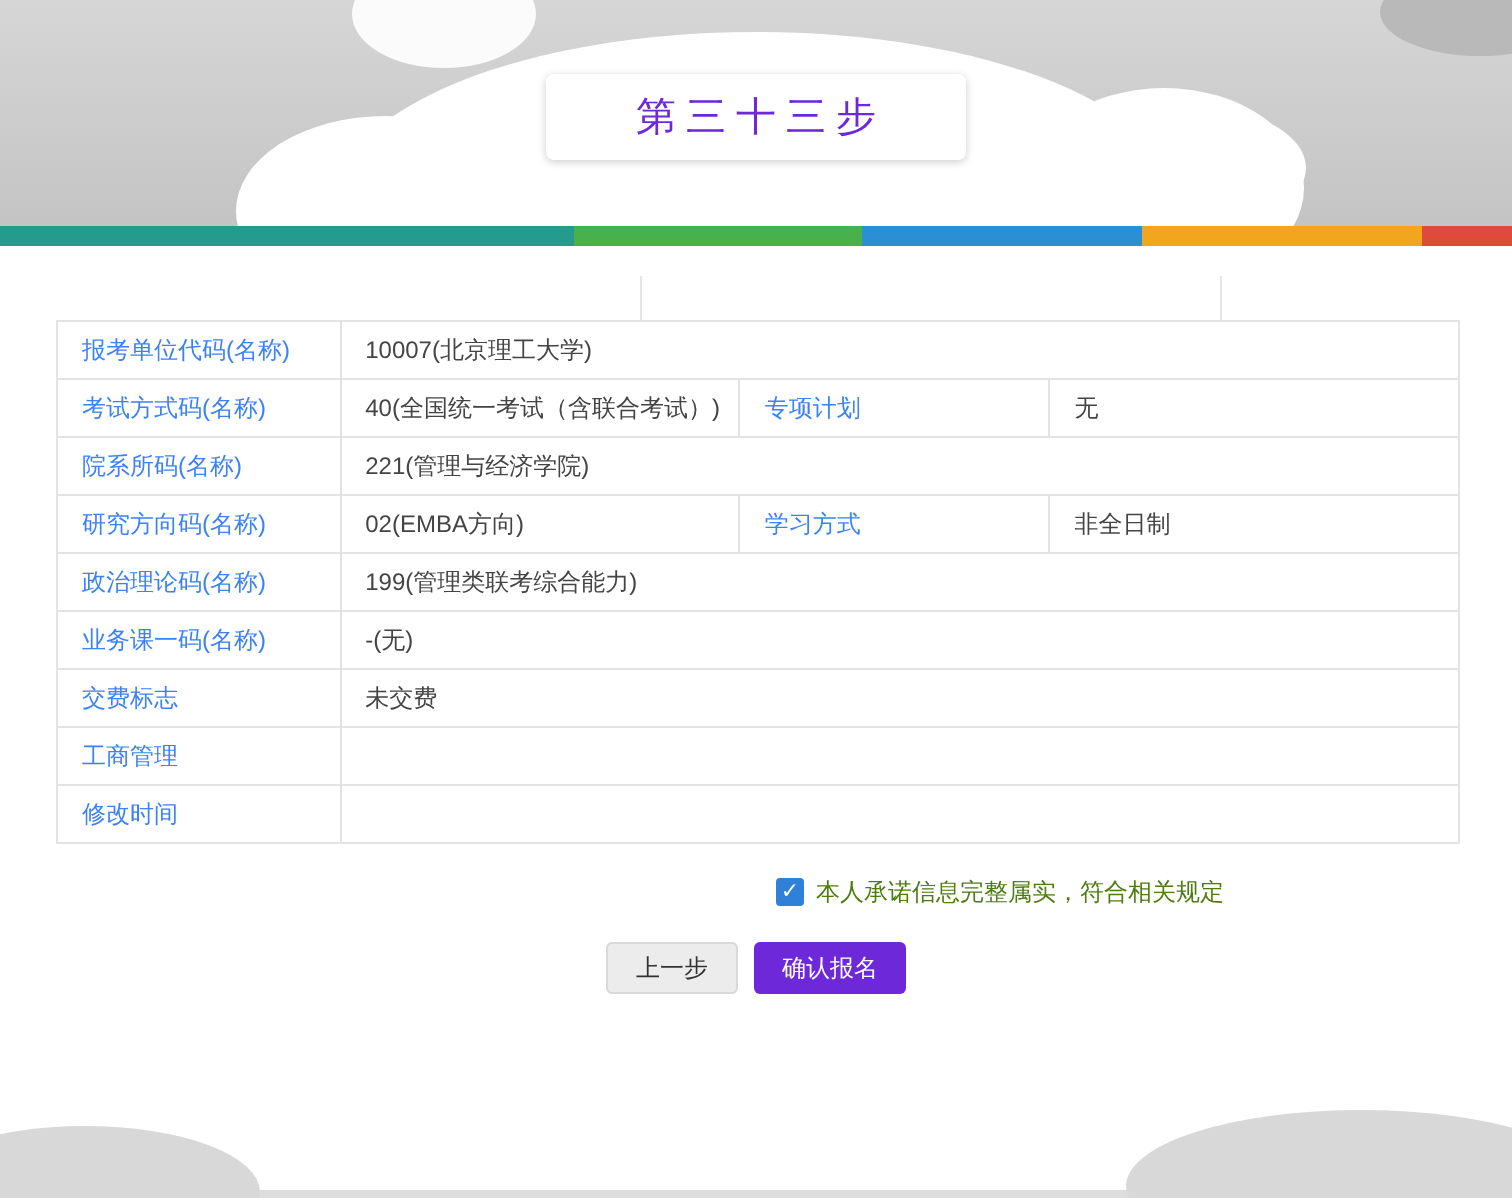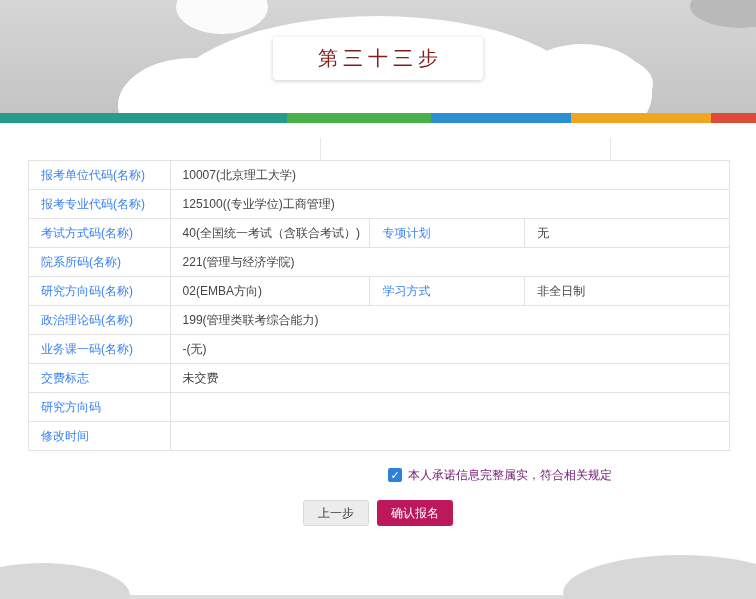--- a/index.html
+++ b/index.html
@@ -32,21 +32,21 @@
     left:273px; top:37px;
     width:210px; height:43px;
     background:#ffffff;
     border-radius:4px;
     box-shadow:0 1px 4px rgba(0,0,0,.2);
     display:flex; align-items:center; justify-content:center;
   }
   .step-title {
     font-family:"DejaVu Serif","Liberation Serif",serif;
     font-size:20px;
-    color:#7f1d1d;
+    color:#6d28d9;
     letter-spacing:5px;
     text-indent:5px;
   }
 
   
   .stripe { display:flex; width:100%; height:10px; }
   .stripe .seg { height:100%; }
   .seg1 { width:38%; }
   .seg2 { width:19%; }
   .seg3 { width:18.5%; }
@@ -178,24 +178,20 @@
       <col style="width:28.5%">
       <col style="width:22.1%">
       <col style="width:29.2%">
     </colgroup>
     <tbody>
         <tr>
           <td class="cell-label">报考单位代码(名称)</td>
           <td class="cell-value" colspan="3">10007(北京理工大学)</td>
         </tr>
         <tr>
-          <td class="cell-label">报考专业代码(名称)</td>
-          <td class="cell-value" colspan="3">125100((专业学位)工商管理)</td>
-        </tr>
-        <tr>
           <td class="cell-label">考试方式码(名称)</td>
           <td class="cell-value">40(全国统一考试（含联合考试）)</td>
           <td class="cell-label2">专项计划</td>
           <td class="cell-value2">无</td>
         </tr>
         <tr>
           <td class="cell-label">院系所码(名称)</td>
           <td class="cell-value" colspan="3">221(管理与经济学院)</td>
         </tr>
         <tr>
@@ -210,37 +206,37 @@
         </tr>
         <tr>
           <td class="cell-label">业务课一码(名称)</td>
           <td class="cell-value" colspan="3">-(无)</td>
         </tr>
         <tr>
           <td class="cell-label">交费标志</td>
           <td class="cell-value" colspan="3">未交费</td>
         </tr>
         <tr>
-          <td class="cell-label">研究方向码</td>
+          <td class="cell-label">工商管理</td>
           <td class="cell-value" colspan="3"></td>
         </tr>
         <tr>
           <td class="cell-label">修改时间</td>
           <td class="cell-value" colspan="3"></td>
         </tr>
       </tbody>
   </table>
 
   <div class="agreement">
     <span class="checkbox" style="background: rgb(47, 128, 216);">✓</span>
-    <span class="agreement-text" style="color: #701a75;">本人承诺信息完整属实，符合相关规定</span>
+    <span class="agreement-text" style="color: #4d7c0f;">本人承诺信息完整属实，符合相关规定</span>
   </div>
 
   <div class="actions">
     <button class="btn btn-prev">上一步</button>
-    <button class="btn btn-confirm" style="background: #be185d;">确认报名</button>
+    <button class="btn btn-confirm" style="background: #6d28d9;">确认报名</button>
   </div>
 
 </div>
 
 <div class="bottom-strip"></div>
 <span class="corner-cloud corner-left"></span>
 <span class="corner-cloud corner-right"></span>
 
 </body></html>

